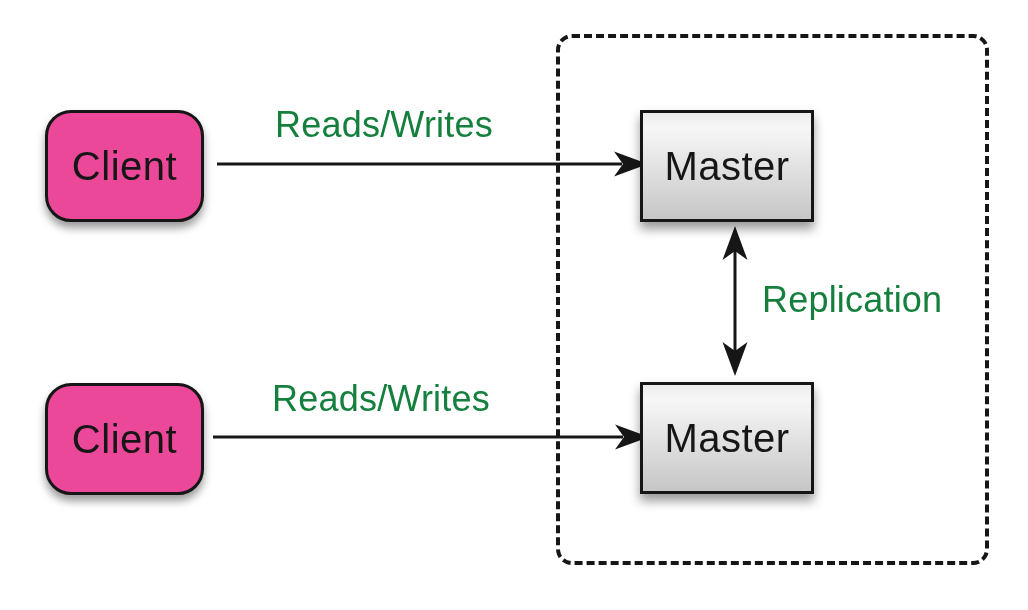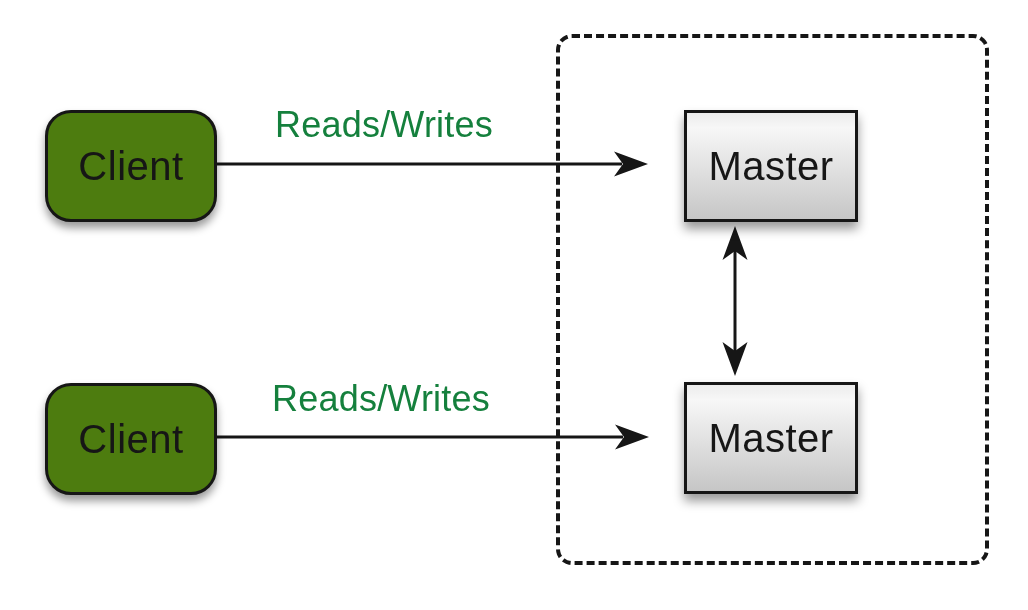--- a/index.html
+++ b/index.html
@@ -28,31 +28,31 @@
     display: flex;
     align-items: center;
     justify-content: center;
     box-sizing: border-box;
     color: #161616;
     font-size: 40px;
     letter-spacing: 0.5px;
   }
   .client-box {
     left: 45px;
-    width: 172px;
+    width: 159px;
     height: 112px;
-    background: #4d7c0f;
+    background: #ec4899;
     border: 3px solid #161616;
     border-radius: 26px;
     box-shadow: 0 6px 9px rgba(0,0,0,0.40);
   }
   .client-top { top: 110px; }
   .client-bottom { top: 383px; }
   .master-box {
-    left: 684px;
+    left: 640px;
     width: 174px;
     height: 112px;
     background: linear-gradient(180deg, #ececec 0%, #f7f7f7 14%, #c6c6c6 100%);
     border: 3px solid #161616;
     box-shadow: 0 7px 10px rgba(0,0,0,0.40);
   }
   .master-top { top: 110px; }
   .master-bottom { top: 382px; }
   .boundary {
     position: absolute;
@@ -115,14 +115,15 @@
   </div>
 
   <div class="node master-box master-bottom">
     <span>Master</span>
   </div>
 
   <div class="edge-label rw-top">Reads/Writes</div>
 
   <div class="edge-label rw-bottom">Reads/Writes</div>
 
+  <div class="edge-label replication-label">Replication</div>
 
 </div>
 
 </body></html>

